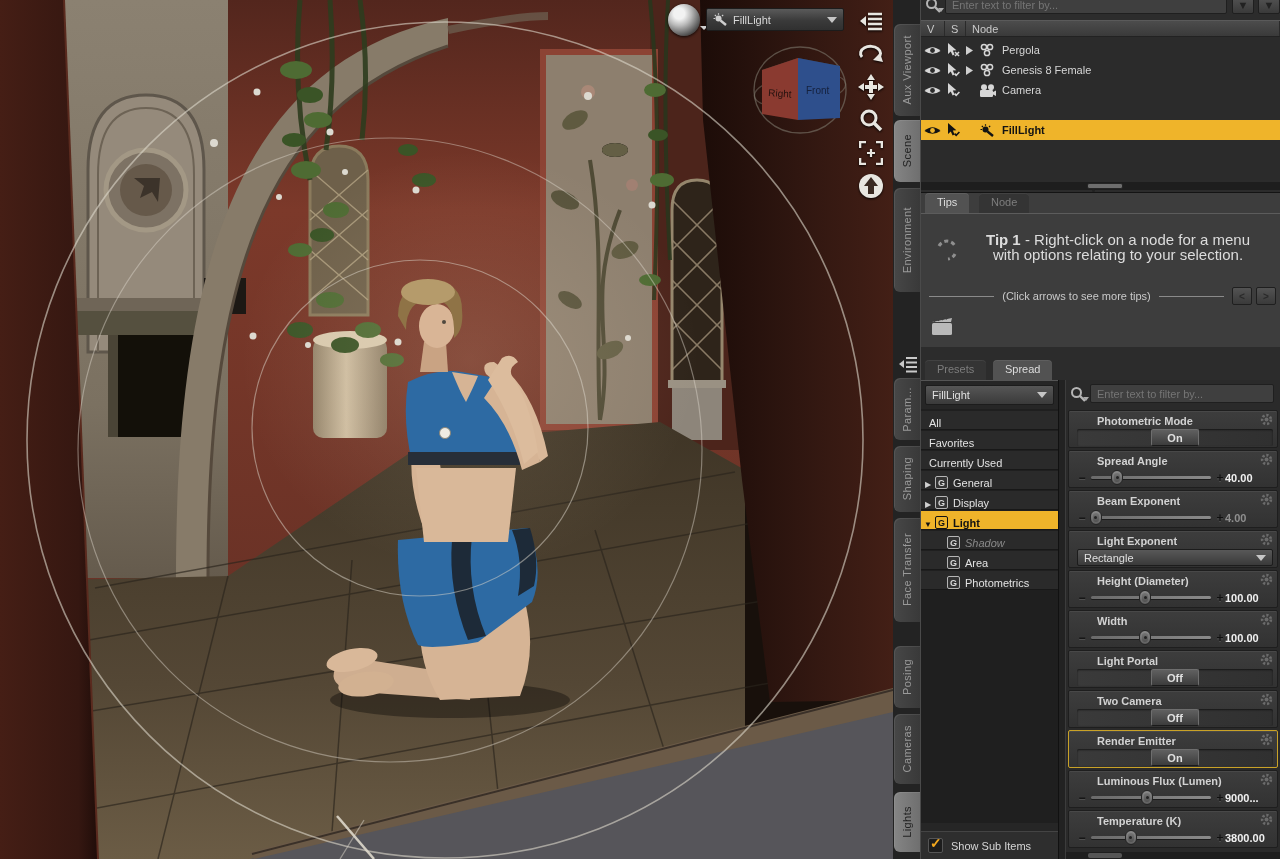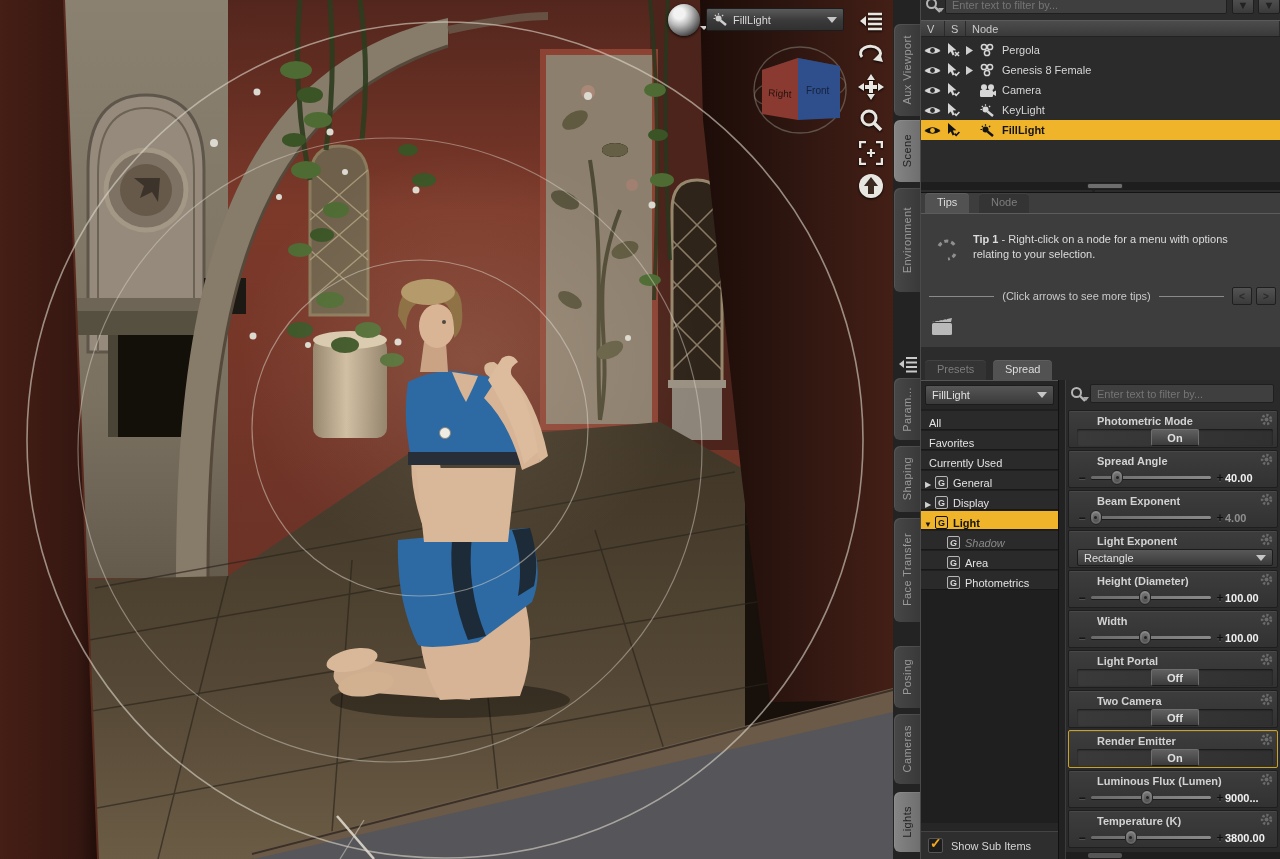--- a/index.html
+++ b/index.html
@@ -59,21 +59,21 @@
   .trow.sel .nlabel { color:#131313; font-weight:bold; }
   .splitbar { position:absolute; left:0; top:182px; width:359px; height:8px; background:#1e1e1e; }
   .splitbar .thumb { position:absolute; left:172px; top:1px; width:36px; height:6px; background:#5a5a5a; border-radius:2px; }
 
   
   #tips { position:absolute; left:0; top:192px; width:359px; height:155px; background:#3d3d3d; border-top:1px solid #141414; }
   .htab { position:absolute; top:0px; height:20px; padding:3px 12px 0; border-radius:4px 4px 0 0;
     background:#343434; color:#7d7d7d; cursor:pointer; box-shadow:inset 0 1px 0 rgba(255,255,255,.07); }
   .htab.sel { background:#525252; color:#dcdcdc; }
   #tips .body { position:absolute; left:0; top:20px; width:359px; height:135px; border-top:1px solid #5c5c5c; }
-  .tip-text { position:absolute; left:52px; top:18px; width:290px; color:#dcdcdc; font-size:11px; line-height:15px; }
+  .tip-text { position:absolute; left:52px; top:18px; width:290px; color:#dcdcdc; font-size:15px; line-height:15px;text-align:center; }
   .tip-arrows { position:absolute; left:0; top:73px; width:359px; height:18px; display:flex; align-items:center; color:#c9c9c9; }
   .tip-line { flex:1; height:1px; background:#8a8a8a; margin:0 8px; }
   .tip-arrows .sq-btn { width:20px; margin-right:4px; font-size:10px; color:#2a2a2a; font-weight:bold; }
   .video-btn { position:absolute; left:37px; top:102px; width:314px; height:20px; background:linear-gradient(#565656,#3e3e3e);
     border:1px solid #1f1f1f; border-radius:2px; color:#d2d2d2; text-align:center; padding-top:3px; cursor:pointer; }
 
   
   #editor { position:absolute; left:0; top:352px; width:359px; height:507px; background:#2c2c2c; }
   #editor .htab { top:8px; }
   .left-col { position:absolute; left:0; top:28px; width:137px; height:479px; background:#262626; border-top:1px solid #555; }
@@ -543,43 +543,20 @@
             <svg width="17" height="13" viewBox="0 0 17 13">
               <circle cx="5" cy="3.2" r="3" fill="#d6d6d6"></circle>
               <circle cx="12" cy="3.2" r="3" fill="#d6d6d6"></circle>
               <rect x="1" y="6" width="13" height="7" rx="1.2" fill="#d6d6d6"></rect>
               <polygon points="14,8 17,6.5 17,12 14,10.5" fill="#d6d6d6"></polygon>
             </svg>
           </span>
         <span class="nlabel">Camera</span>
       </div>
 
-      <div class="trow" style="top:63px">
-        <span class="ic eye">
-            <svg width="17" height="11" viewBox="0 0 17 11">
-              <path d="M.5,6 Q8.5,-1.5 16.5,6 Q8.5,11.5 .5,6Z" fill="#d6d6d6"></path>
-              <circle cx="8.5" cy="5.5" r="2.4" fill="#2b2b2b"></circle>
-            </svg>
-          </span>
-        <span class="ic cur">
-            <svg width="14" height="14" viewBox="0 0 14 14">
-              <path d="M2,0 L2,11 L4.8,8.4 L6.6,12.4 L8.6,11.4 L6.8,7.6 L10.4,7.2 Z" fill="#d6d6d6"></path>
-              <path d="M8.6,10.6 l1.6,1.8 L13.4,9" stroke="#d6d6d6" stroke-width="1.6" fill="none"></path>
-            </svg>
-          </span>
-        <span class="ic exp"></span>
-        <span class="ic typ">
-            <svg width="15" height="13" viewBox="0 0 15 13">
-              <circle cx="5.5" cy="5.5" r="3" fill="#d6d6d6"></circle>
-              <path d="M7.5,7.5 L13,12" stroke="#d6d6d6" stroke-width="2.4"></path>
-              <path d="M5.5,.2 L5.5,1.8 M.5,5.5 L2,5.5 M1.8,1.8 L3,3 M9,3 L10.2,1.8" stroke="#d6d6d6" stroke-width="1.2"></path>
-            </svg>
-          </span>
-        <span class="nlabel">KeyLight</span>
-      </div>
 
       <div class="trow sel" style="top:83px">
         <span class="ic eye">
             <svg width="17" height="11" viewBox="0 0 17 11">
               <path d="M.5,6 Q8.5,-1.5 16.5,6 Q8.5,11.5 .5,6Z" fill="#131313"></path>
               <circle cx="8.5" cy="5.5" r="2.4" fill="#efb42a"></circle>
             </svg>
           </span>
         <span class="ic cur">
             <svg width="14" height="14" viewBox="0 0 14 14">

